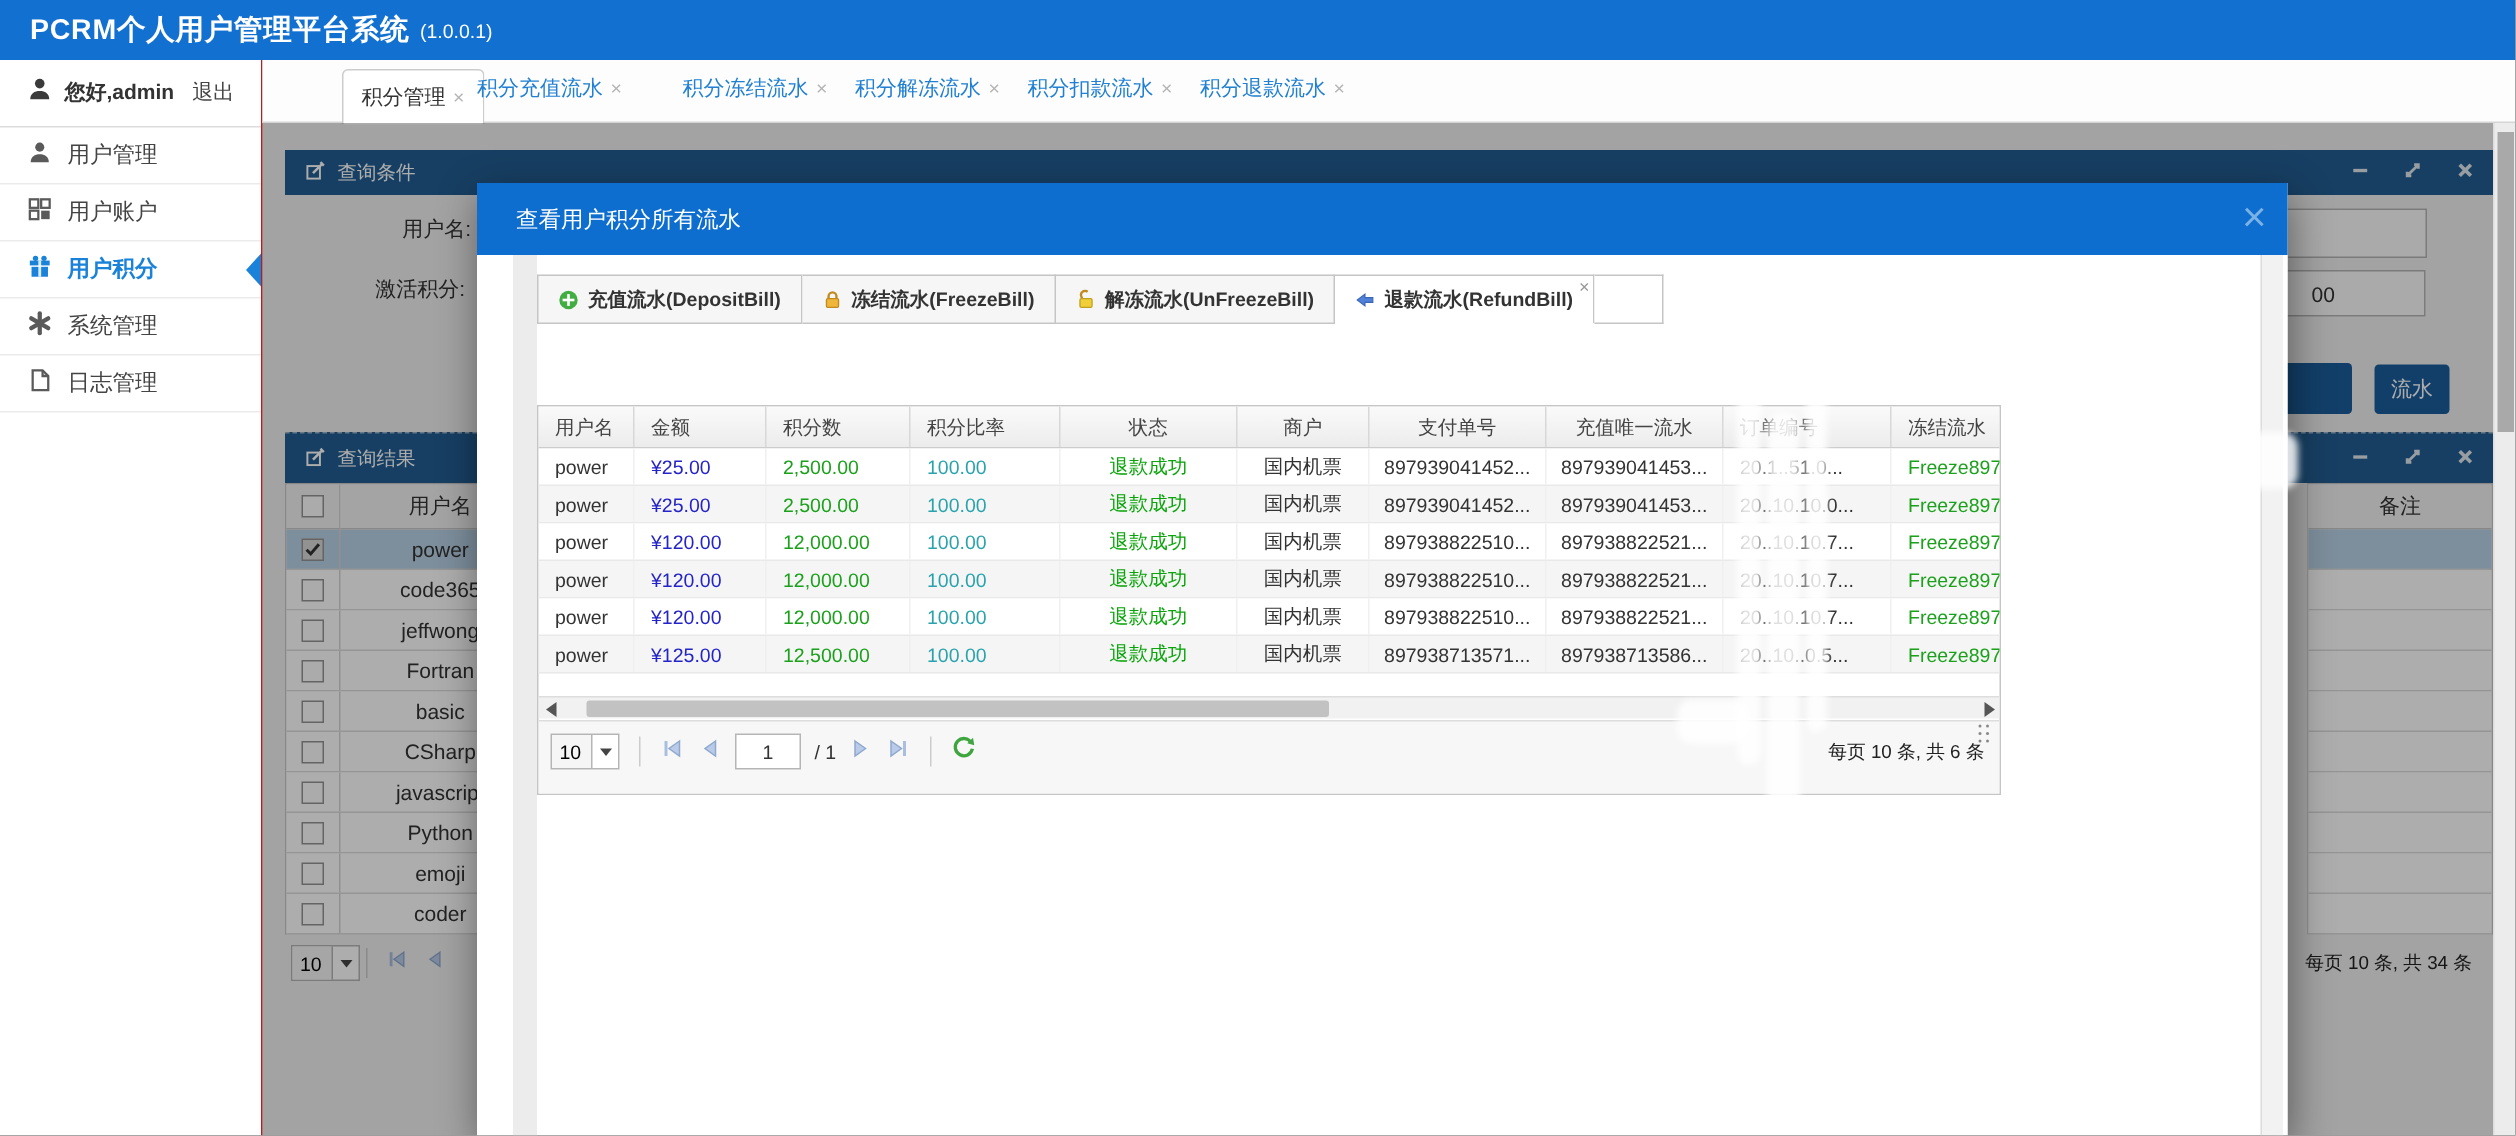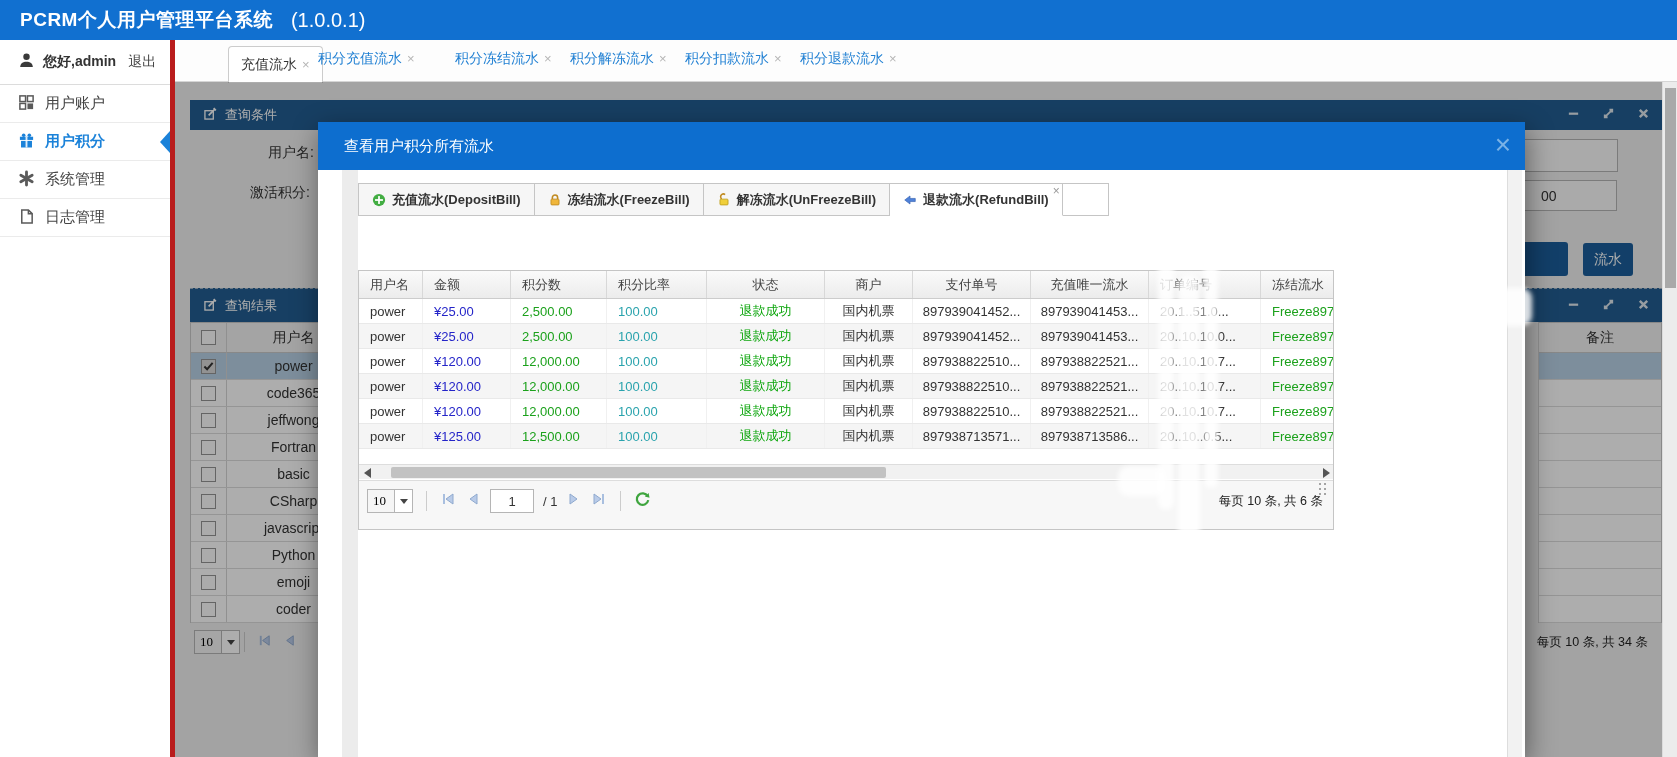--- a/index.html
+++ b/index.html
@@ -3,25 +3,25 @@
 <meta charset="utf-8">
 <style>
   html,body{margin:0;padding:0;background:#555;}
   *{box-sizing:border-box;font-family:"Liberation Sans","DejaVu Sans",sans-serif;}
   .page{position:relative;width:1677px;height:757px;overflow:hidden;background:#f0f0f0;}
 
   
   .topbar{position:absolute;left:0;top:0;width:1677px;height:40px;background:#1170d0;color:#fff;
           display:flex;align-items:center;padding-left:20px;z-index:20;}
   .topbar .t1{font-size:19px;font-weight:bold;letter-spacing:.5px;}
-  .topbar .t2{font-size:20px;margin-left:18px;}
+  .topbar .t2{font-size:13px;margin-left:7px;}
 
   
   .sidebar{position:absolute;left:0;top:40px;width:175px;height:717px;background:#fff;
-           border-right:5px solid #b91c1c;z-index:20;}
+           border-right:1px solid #b91c1c;z-index:20;}
   .sb-user{height:45px;display:flex;align-items:center;padding-left:18px;border-bottom:1px solid #dcdcdc;}
   .sb-user .greet{font-size:14px;font-weight:bold;color:#333;margin-left:8px;}
   .sb-user .logout{font-size:14px;color:#444;margin-left:12px;cursor:pointer;}
   .sb-item{position:relative;height:38px;display:flex;align-items:center;padding-left:18px;
            border-bottom:1px solid #ebebeb;font-size:15px;color:#444;cursor:pointer;}
   .sb-item .lbl{margin-left:10px;}
   .sb-item.active{color:#1b82d9;font-weight:bold;}
   .sb-item.active .tri{position:absolute;right:0;top:50%;margin-top:-11px;width:0;height:0;
            border:11px solid transparent;border-right:10px solid #1b82d9;border-left:none;}
 
@@ -94,21 +94,21 @@
   .hscroll{position:absolute;left:0px;top:193px;width:974px;height:15px;background:#f1f1f1;border-top:1px solid #ddd;}
   .hscroll .thumb{position:absolute;left:32px;top:2px;width:495px;height:11px;background:#c2c2c2;border-radius:2px;}
   .harrow{position:absolute;top:3px;width:0;height:0;border:5px solid transparent;}
   .harrow.l{left:5px;border-right:7px solid #555;border-left:none;}
   .harrow.r{right:3px;border-left:7px solid #555;border-right:none;}
 
   .gpager{position:absolute;left:0;top:209px;width:974px;height:50px;background:#f7f7f7;
          border-top:1px solid #ddd;display:flex;align-items:flex-start;padding:8px 10px 0 8px;}
   .gpager .grp{display:flex;align-items:center;gap:9px;}
   .psel{display:flex;width:46px;height:24px;border:1px solid #b5b5b5;background:#fff;cursor:pointer;}
-  .psel .v{flex:1;display:flex;align-items:center;padding-left:5px;font-size:13px;background:#f5f5f5;font-family:Liberation Serif, serif;}
+  .psel .v{flex:1;display:flex;align-items:center;padding-left:5px;font-size:13px;background:#f5f5f5;}
   .psel .d{width:18px;border-left:1px solid #b5b5b5;display:flex;align-items:center;justify-content:center;}
   .psel .d:after{content:"";border:4px solid transparent;border-top:5px solid #444;margin-top:5px;}
   .psep{width:1px;height:20px;background:#ccc;margin:0 4px;}
   .pin{width:44px;height:24px;border:1px solid #b5b5b5;text-align:center;font-size:13px;color:#333;
        display:flex;align-items:center;justify-content:center;background:#fff;}
   .ptot{font-size:13px;color:#333;}
   .gpager .right{margin-left:auto;padding-top:4px;}
   .dots{position:absolute;right:2px;top:212px;width:12px;height:18px;}
   .dots i{position:absolute;width:2px;height:2px;background:#888;border-radius:50%;
           box-shadow:0 5px 0 #888,0 10px 0 #888,5px 0 0 #888,5px 5px 0 #888,5px 10px 0 #888;}
@@ -136,20 +136,27 @@
             <circle cx="9" cy="5" r="3.4" fill="#3a3a3a"></circle>
             <path d="M2.3 16c0-4 3-5.8 6.7-5.8s6.7 1.8 6.7 5.8z" fill="#3a3a3a"></path>
           </svg>
       </span>
       <span class="greet">您好,admin</span>
       <span class="logout">退出</span>
     </div>
     <div id="sb-items">
         <div class="sb-item">
           <span><svg width="17" height="17" viewBox="0 0 18 18">
+              <circle cx="9" cy="5.4" r="3.2" fill="#5a5a5a"></circle>
+              <path d="M2.6 16c0-3.8 2.9-5.6 6.4-5.6s6.4 1.8 6.4 5.6z" fill="#5a5a5a"></path>
+            </svg></span>
+          <span class="lbl">用户管理</span>
+        </div>
+        <div class="sb-item">
+          <span><svg width="17" height="17" viewBox="0 0 18 18">
               <rect x="2" y="2" width="6" height="6" fill="none" stroke="#5a5a5a" stroke-width="1.6"></rect>
               <rect x="10" y="2" width="6" height="6" fill="none" stroke="#5a5a5a" stroke-width="1.6"></rect>
               <rect x="2" y="10" width="6" height="6" fill="none" stroke="#5a5a5a" stroke-width="1.6"></rect>
               <rect x="10" y="10" width="6" height="6" fill="#5a5a5a"></rect>
             </svg></span>
           <span class="lbl">用户账户</span>
         </div>
         <div class="sb-item active">
           <span><svg width="17" height="17" viewBox="0 0 18 18">
               <rect x="2" y="5" width="14" height="3.4" fill="#1b82d9"></rect>
@@ -175,21 +182,21 @@
           <span><svg width="17" height="17" viewBox="0 0 18 18">
               <path d="M4 2 h7 l4 4 v10 H4 z" fill="none" stroke="#5a5a5a" stroke-width="1.6"></path>
               <path d="M11 2 v4 h4" fill="none" stroke="#5a5a5a" stroke-width="1.6"></path>
             </svg></span>
           <span class="lbl">日志管理</span>
         </div>
       </div>
   </div>
 
   <div class="tabbar" id="main-tabs">
-      <span class="mtab active" style="left: 53px;"><span>充值流水</span><span class="x">×</span></span>
+      <span class="mtab active" style="left: 53px;"><span>积分管理</span><span class="x">×</span></span>
       <span class="mtab" style="left: 143px;"><span>积分充值流水</span><span class="x">×</span></span>
       <span class="mtab" style="left: 280px;"><span>积分冻结流水</span><span class="x">×</span></span>
       <span class="mtab" style="left: 395px;"><span>积分解冻流水</span><span class="x">×</span></span>
       <span class="mtab" style="left: 510px;"><span>积分扣款流水</span><span class="x">×</span></span>
       <span class="mtab" style="left: 625px;"><span>积分退款流水</span><span class="x">×</span></span>
     </div>
 
   <div class="content">
 
     <div class="panelhdr" style="left:15px;top:18px;width:1472px;height:30px;">

